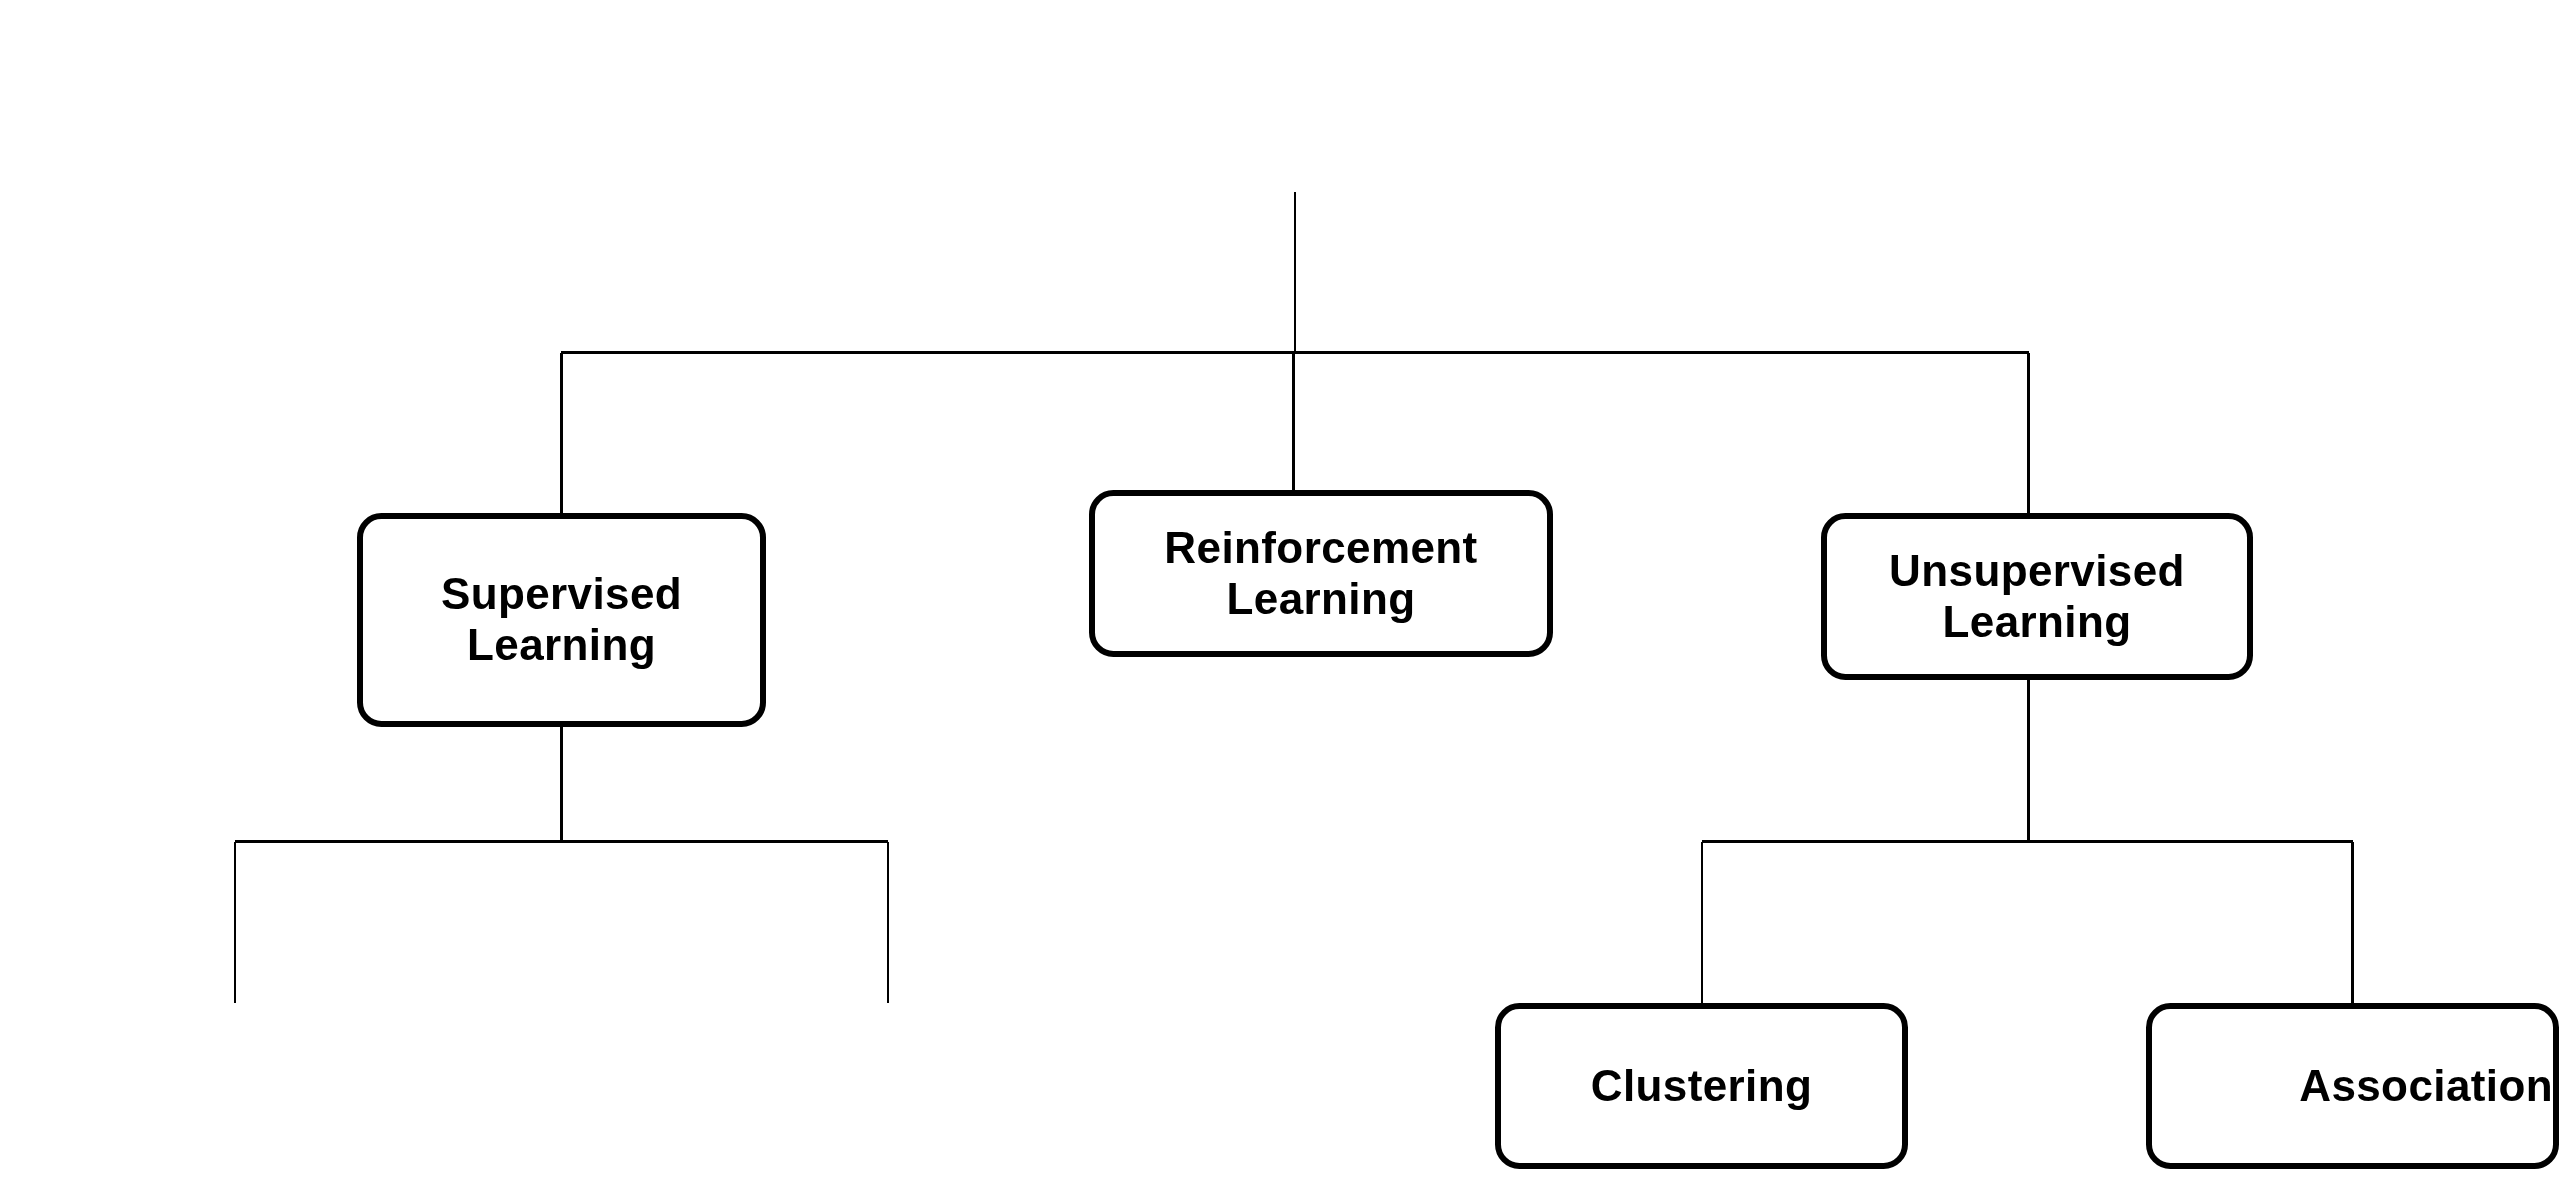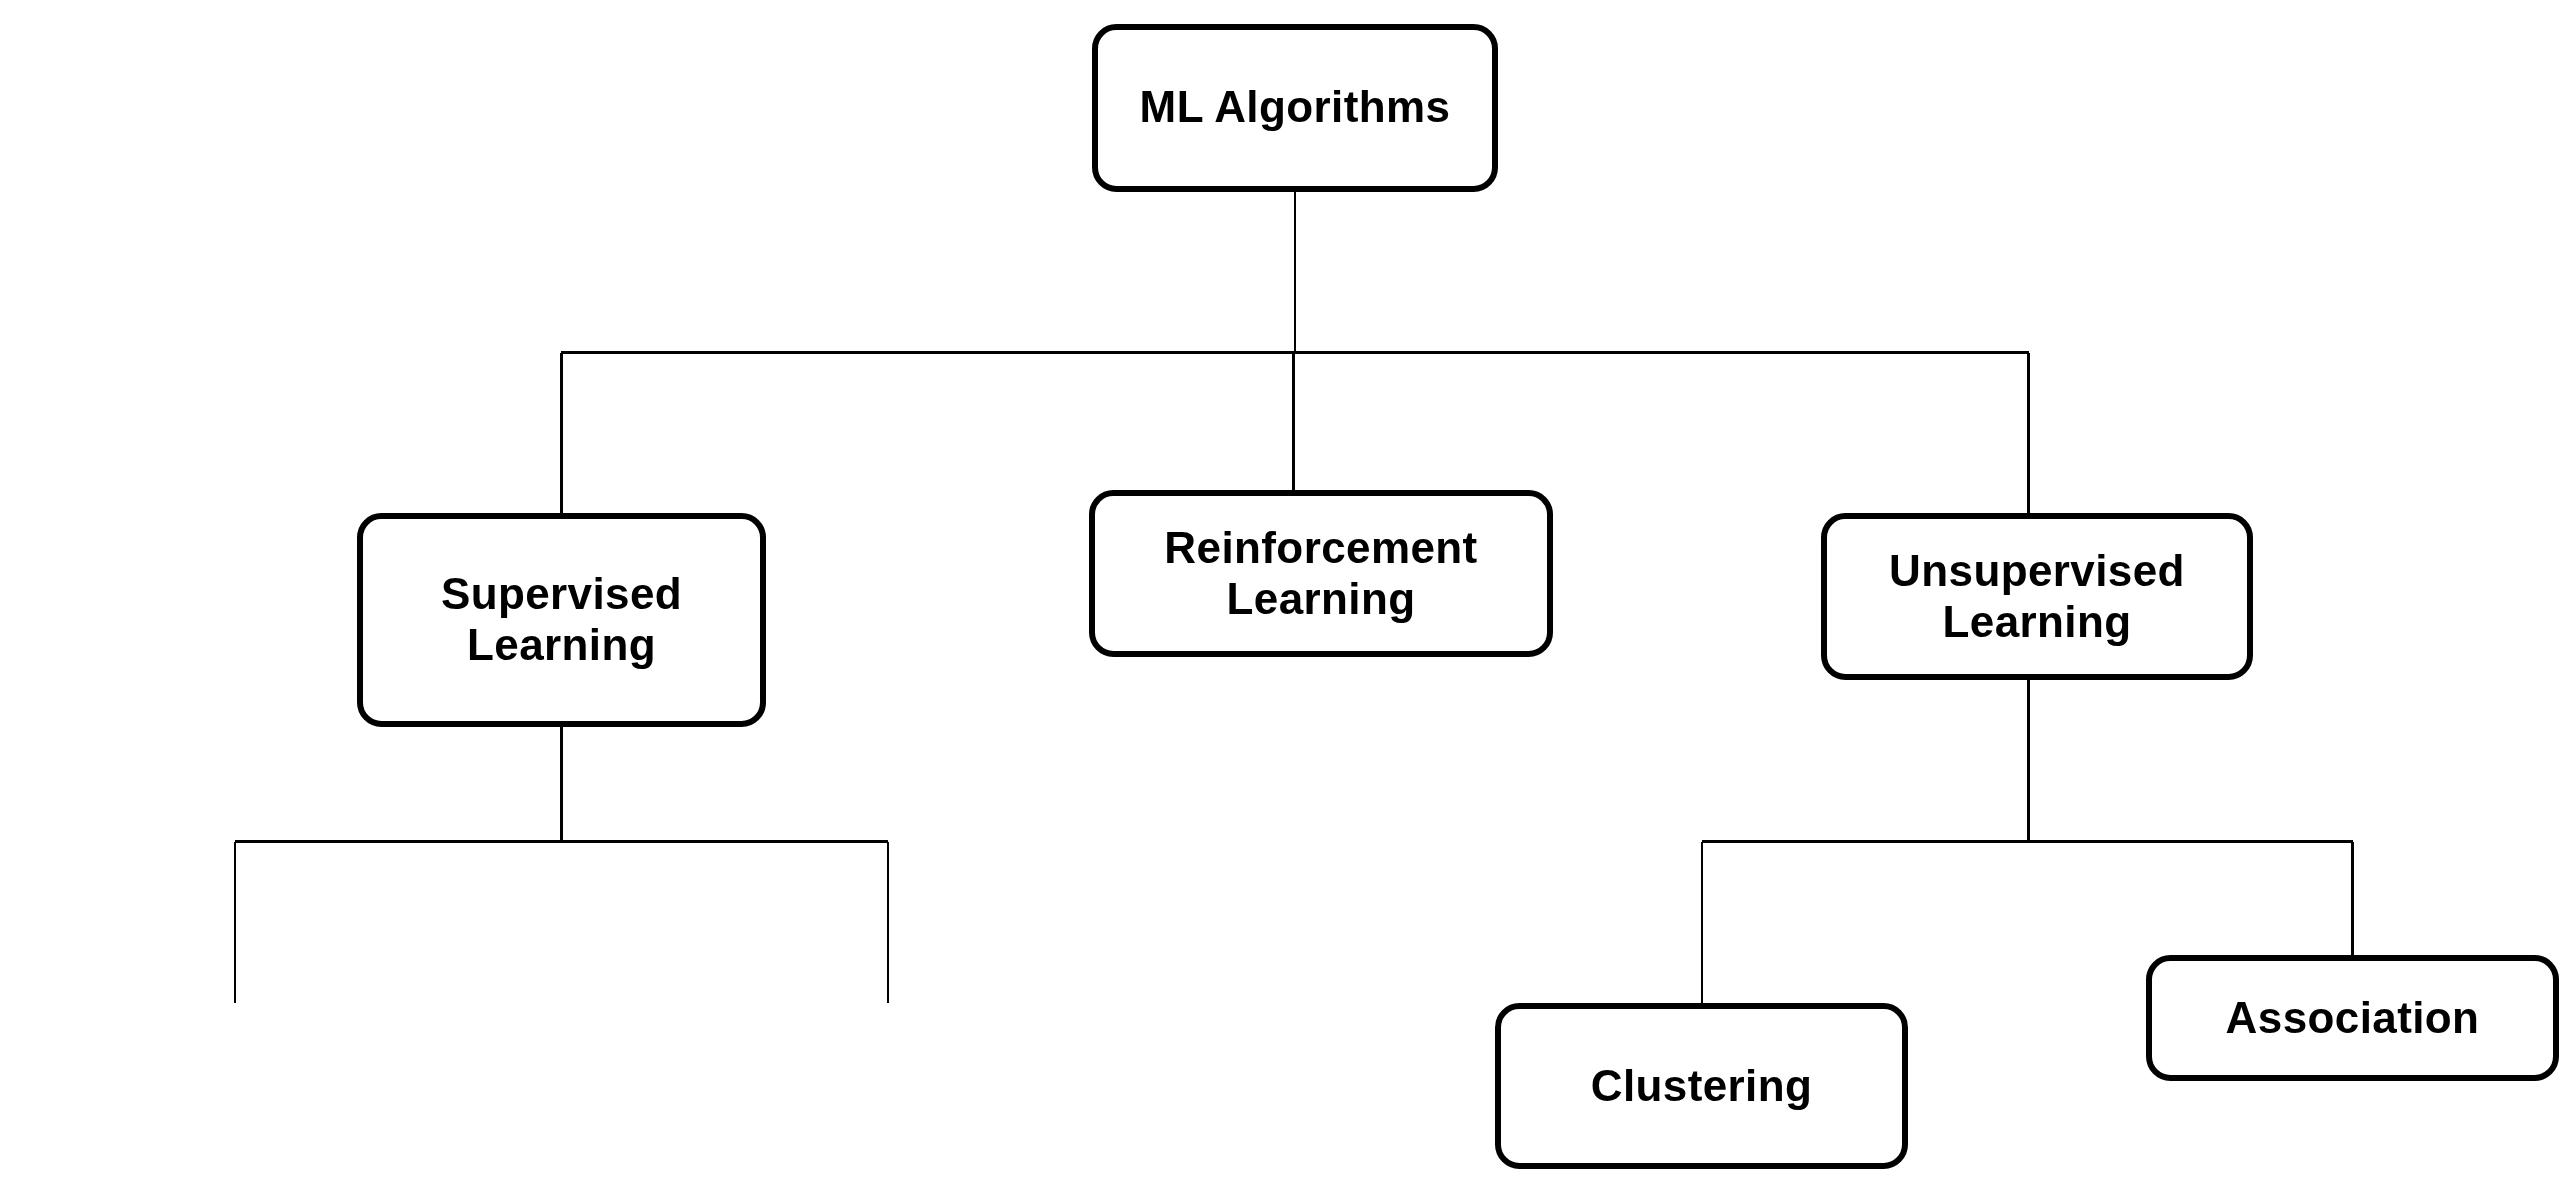--- a/index.html
+++ b/index.html
@@ -57,35 +57,32 @@
       <line x1="645" y1="781" x2="645" y2="967" stroke="#000000" stroke-width="3"></line>
       <line x1="270" y1="967" x2="1020.5" y2="967" stroke="#000000" stroke-width="3"></line>
       <line x1="270" y1="967" x2="270" y2="1152" stroke="#000000" stroke-width="3"></line>
       <line x1="1020.5" y1="967" x2="1020.5" y2="1152" stroke="#000000" stroke-width="3"></line>
       <line x1="2331" y1="781" x2="2331" y2="967" stroke="#000000" stroke-width="3"></line>
       <line x1="1955.5" y1="967" x2="2703.5" y2="967" stroke="#000000" stroke-width="3"></line>
       <line x1="1955.5" y1="967" x2="1955.5" y2="1152" stroke="#000000" stroke-width="3"></line>
       <line x1="2703.5" y1="967" x2="2703.5" y2="1152" stroke="#000000" stroke-width="3"></line>
     </svg>
 
-<div class="node" style="left: 1092px; top: 23.5px; width: 406px; height: 168px;">
-      <span class="node-label">ML Algorithms</span>
-    </div>
     <div class="node" style="left: 357px; top: 513px; width: 409px; height: 214px;">
       <span class="node-label">Supervised
 Learning</span>
     </div>
     <div class="node" style="left: 1089px; top: 490px; width: 464px; height: 167px;">
       <span class="node-label">Reinforcement
 Learning</span>
     </div>
     <div class="node" style="left: 1821px; top: 513px; width: 432px; height: 167px;">
       <span class="node-label">Unsupervised
 Learning</span>
     </div>
     <div class="node" style="left: 1495px; top: 1003px; width: 413px; height: 166px;">
       <span class="node-label">Clustering</span>
     </div>
-    <div class="node" style="left: 2146px; top: 955px; width: 413px; height: 126px;">
+    <div class="node" style="left: 2146px; top: 1003px; width: 413px; height: 166px; justify-content: flex-end;">
       <span class="node-label">Association</span>
     </div>
   </div>
 
 
 </body></html>

